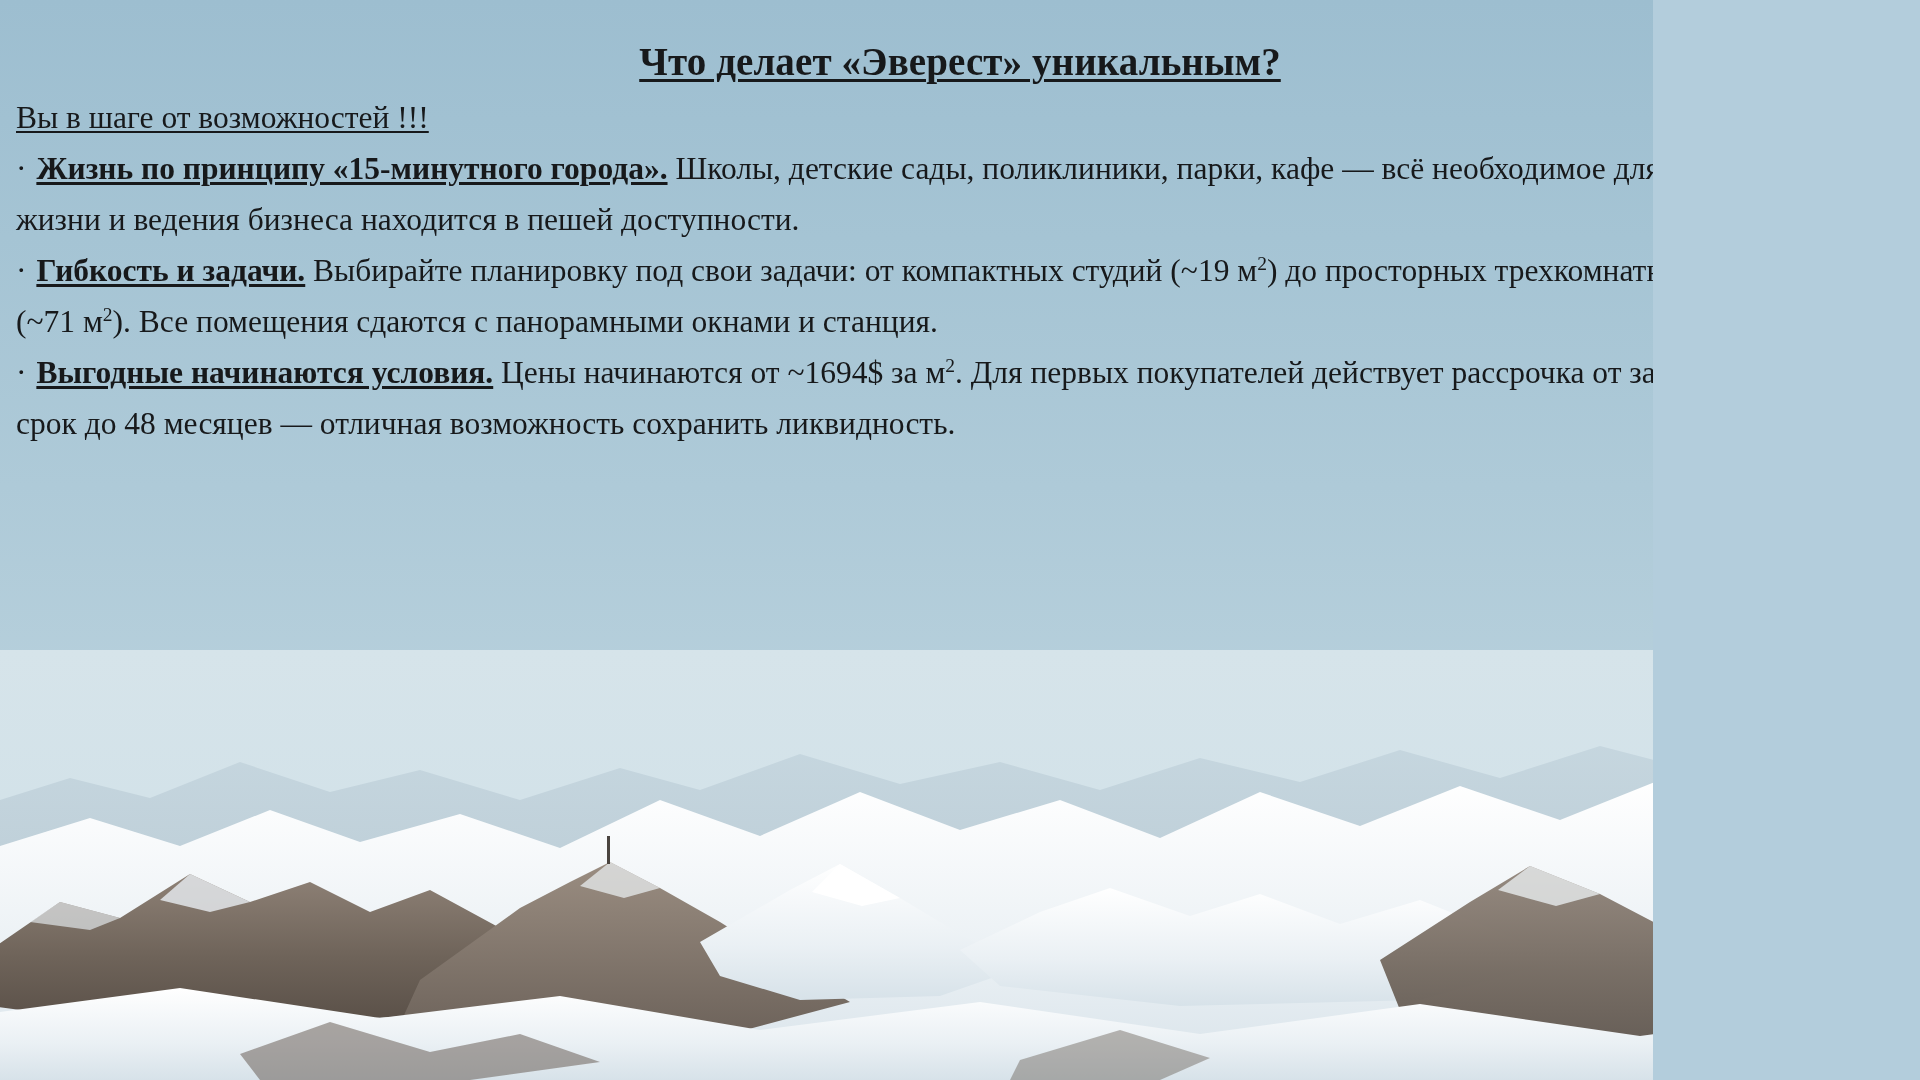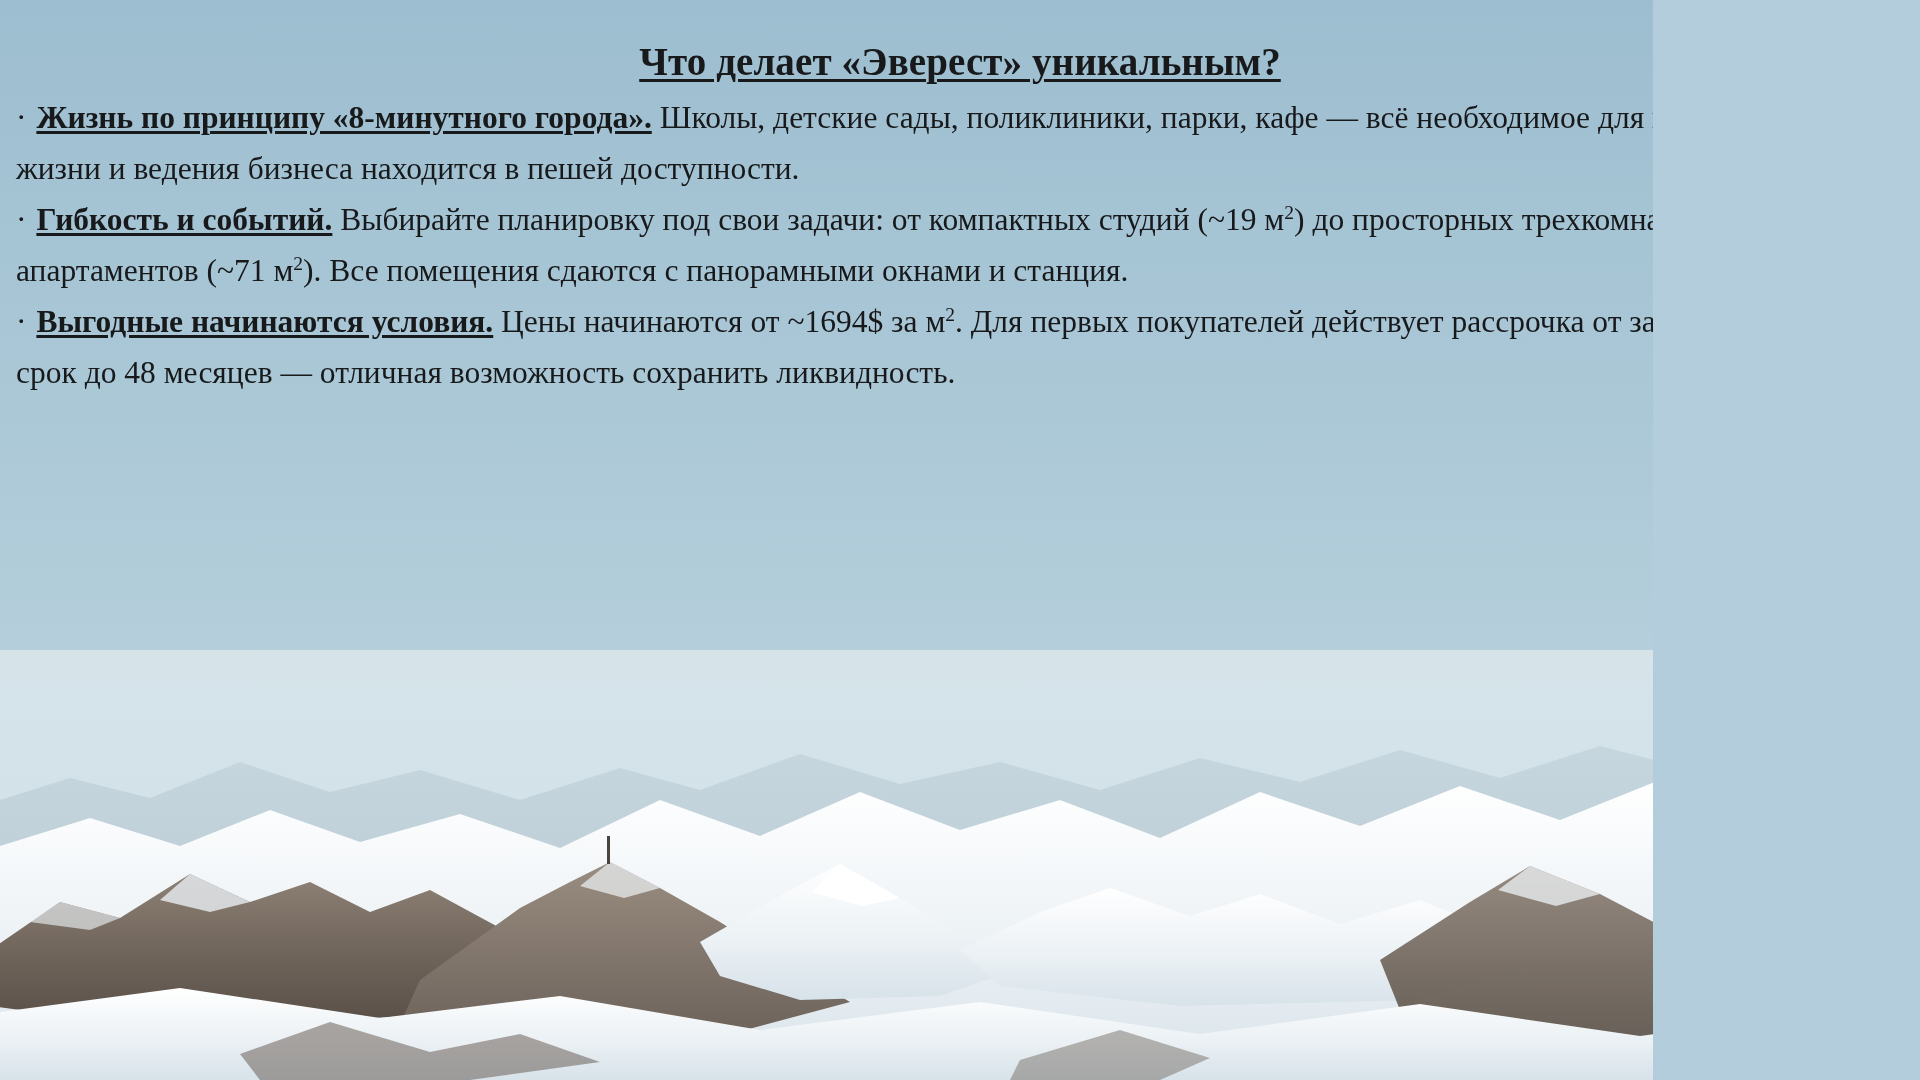--- a/index.html
+++ b/index.html
@@ -139,29 +139,32 @@
   </div>
 
   <div id="content">
 
     <h1 class="title">
       <span>Что делает «Эверест» уникальным?</span>
     </h1>
 
 
 
-
     <p class="para">
-      <span class="bullet-mark">·</span>
-      <span class="lead">Жизнь по принципу «8-минутного города».</span><span> Школы, детские сады, поликлиники, парки, кафе — всё необходимое для качественной жизни и ведения бизнеса находится в пешей доступности.</span>
+      <span class="uline">Вы в шаге от возможностей !!!</span>
     </p>
 
     <p class="para">
       <span class="bullet-mark">·</span>
-      <span class="lead">Гибкость и событий.</span><span> Выбирайте планировку под свои задачи: от компактных студий (~19 м</span><sup>2</sup><span>) до просторных трехкомнатных апартаментов (~71 м</span><sup>2</sup><span>). Все помещения сдаются с панорамными окнами и станция.</span>
+      <span class="lead">Жизнь по принципу «15-минутного города».</span><span> Школы, детские сады, поликлиники, парки, кафе — всё необходимое для качественной жизни и ведения бизнеса находится в пешей доступности.</span>
+    </p>
+
+    <p class="para">
+      <span class="bullet-mark">·</span>
+      <span class="lead">Гибкость и задачи.</span><span> Выбирайте планировку под свои задачи: от компактных студий (~19 м</span><sup>2</sup><span>) до просторных трехкомнатных апартаментов (~71 м</span><sup>2</sup><span>). Все помещения сдаются с панорамными окнами и станция.</span>
     </p>
 
     <p class="para">
       <span class="bullet-mark">·</span>
       <span class="lead">Выгодные начинаются условия.</span><span> Цены начинаются от ~1694$ за м</span><sup>2</sup><span>. Для первых покупателей действует рассрочка от застройщика на срок до 48 месяцев — отличная возможность сохранить ликвидность.</span>
     </p>
 
   </div>
 </div>
 

